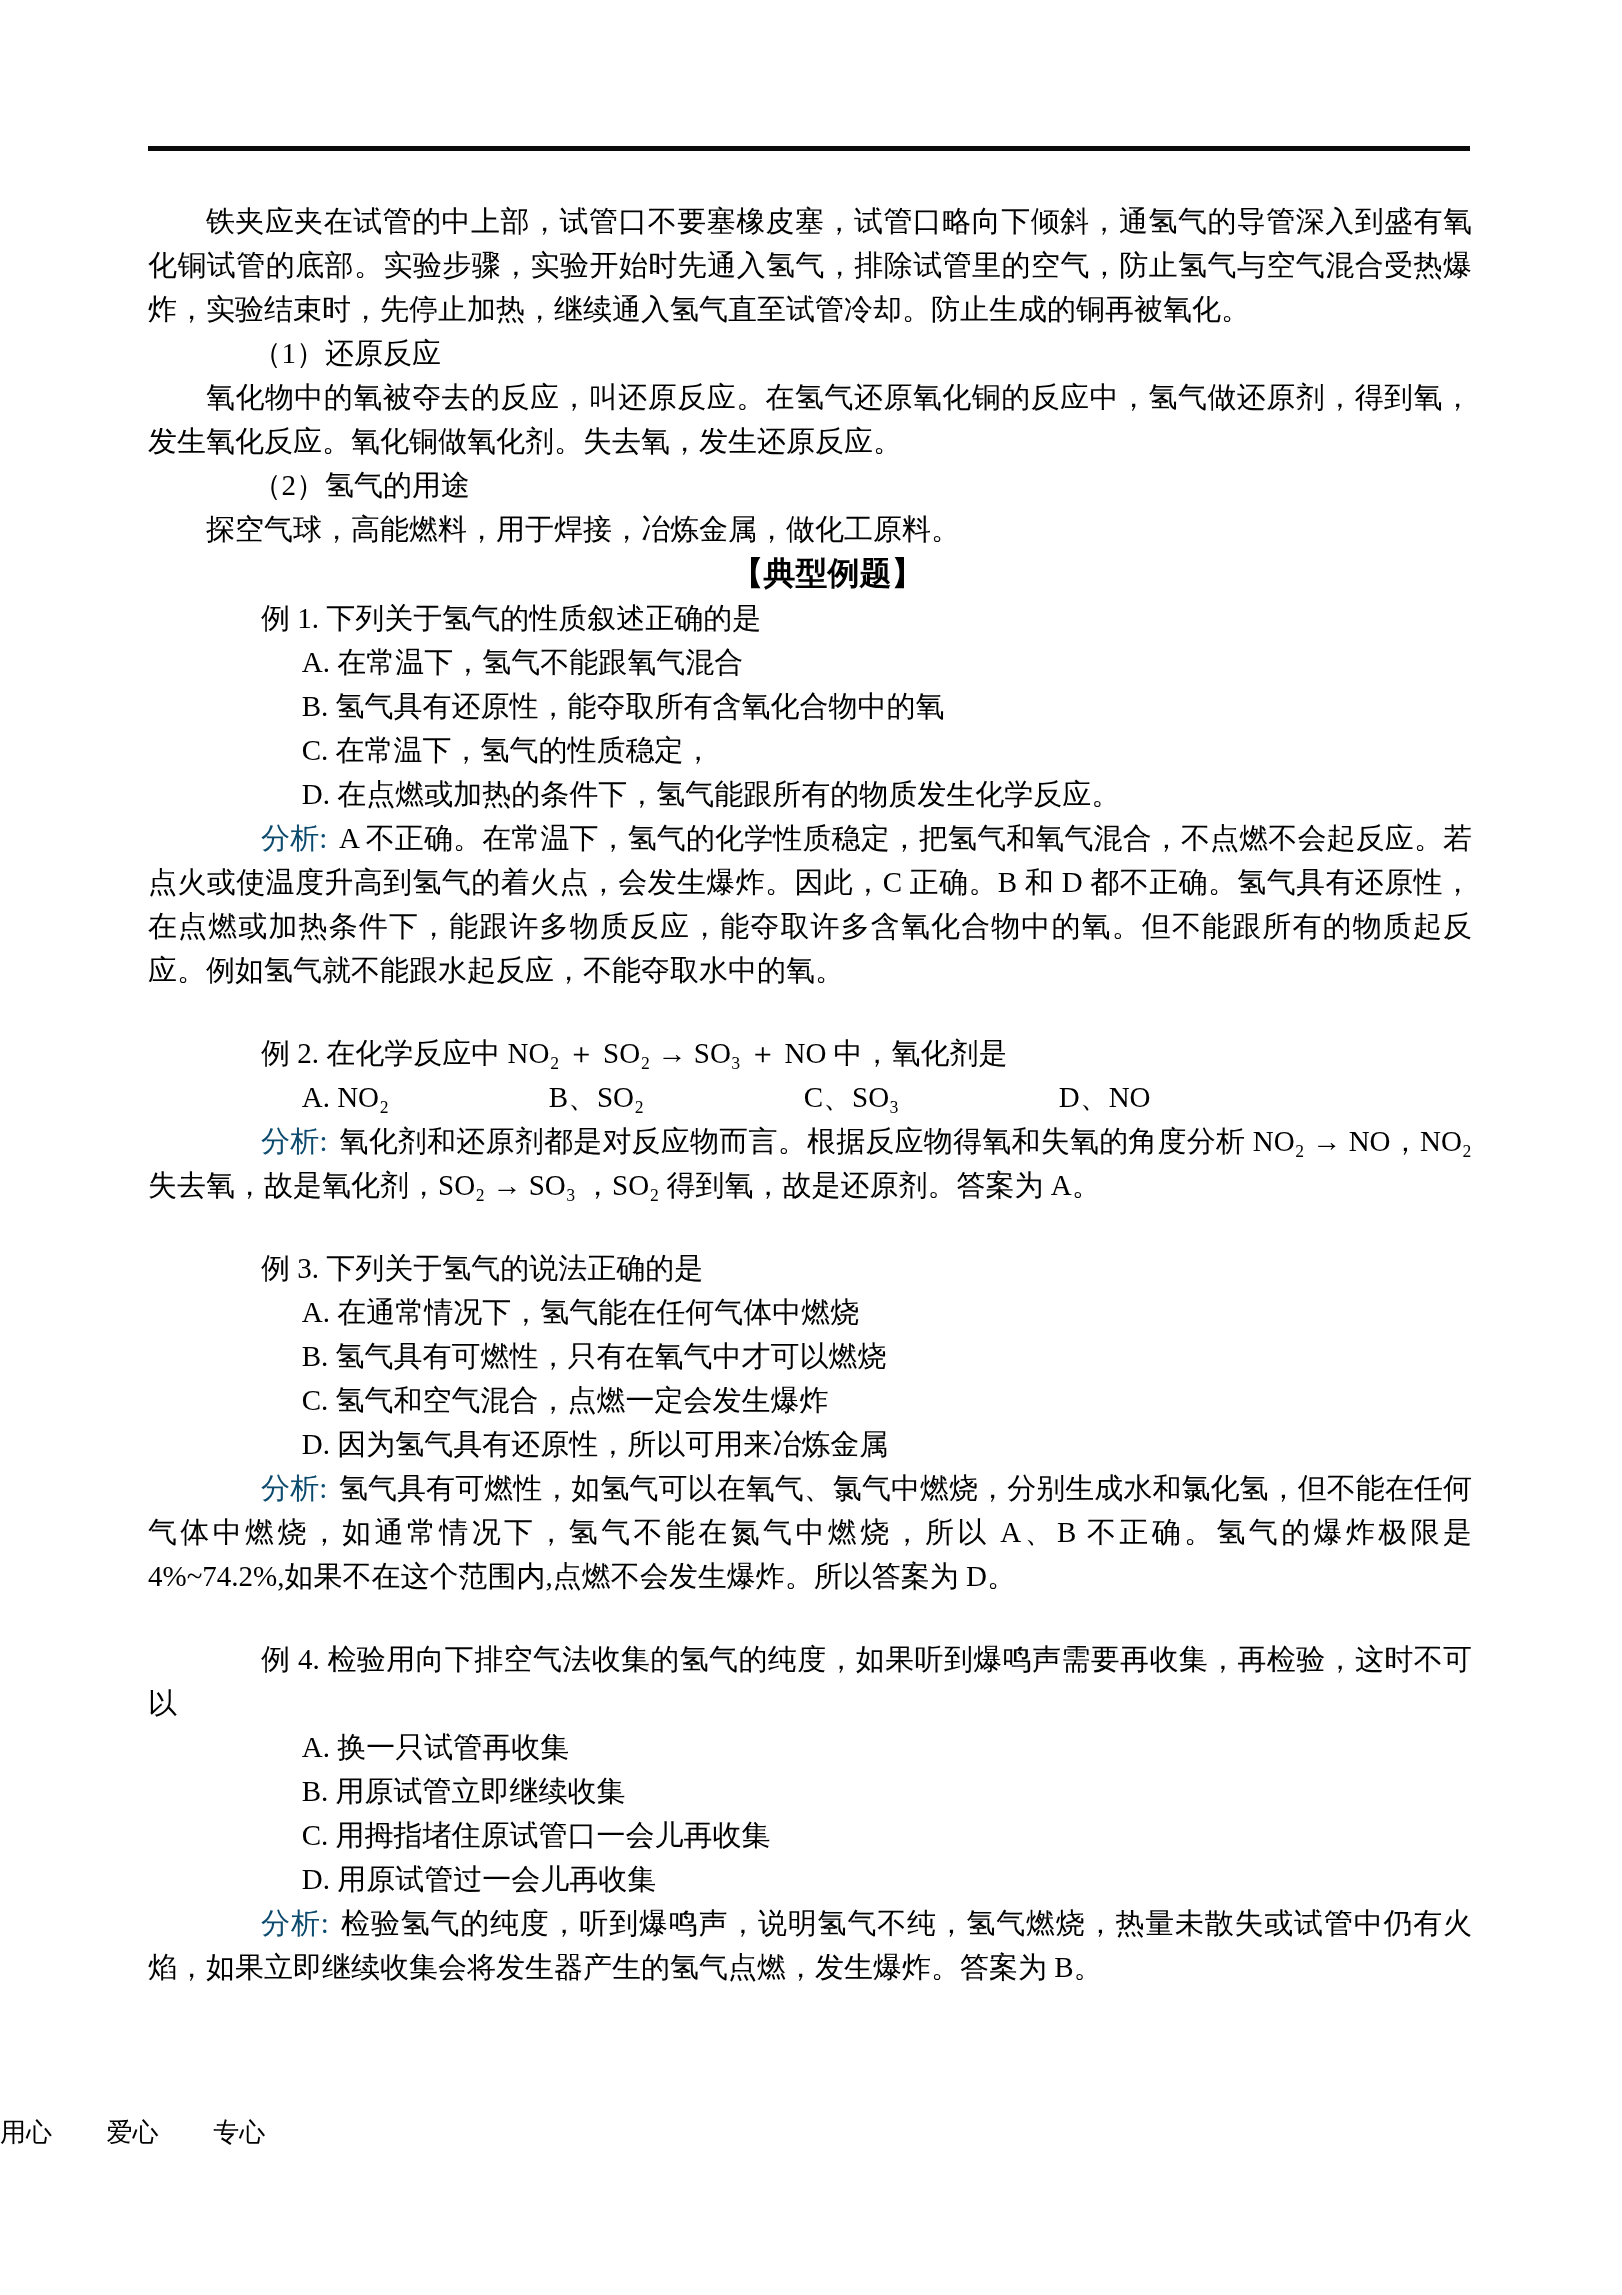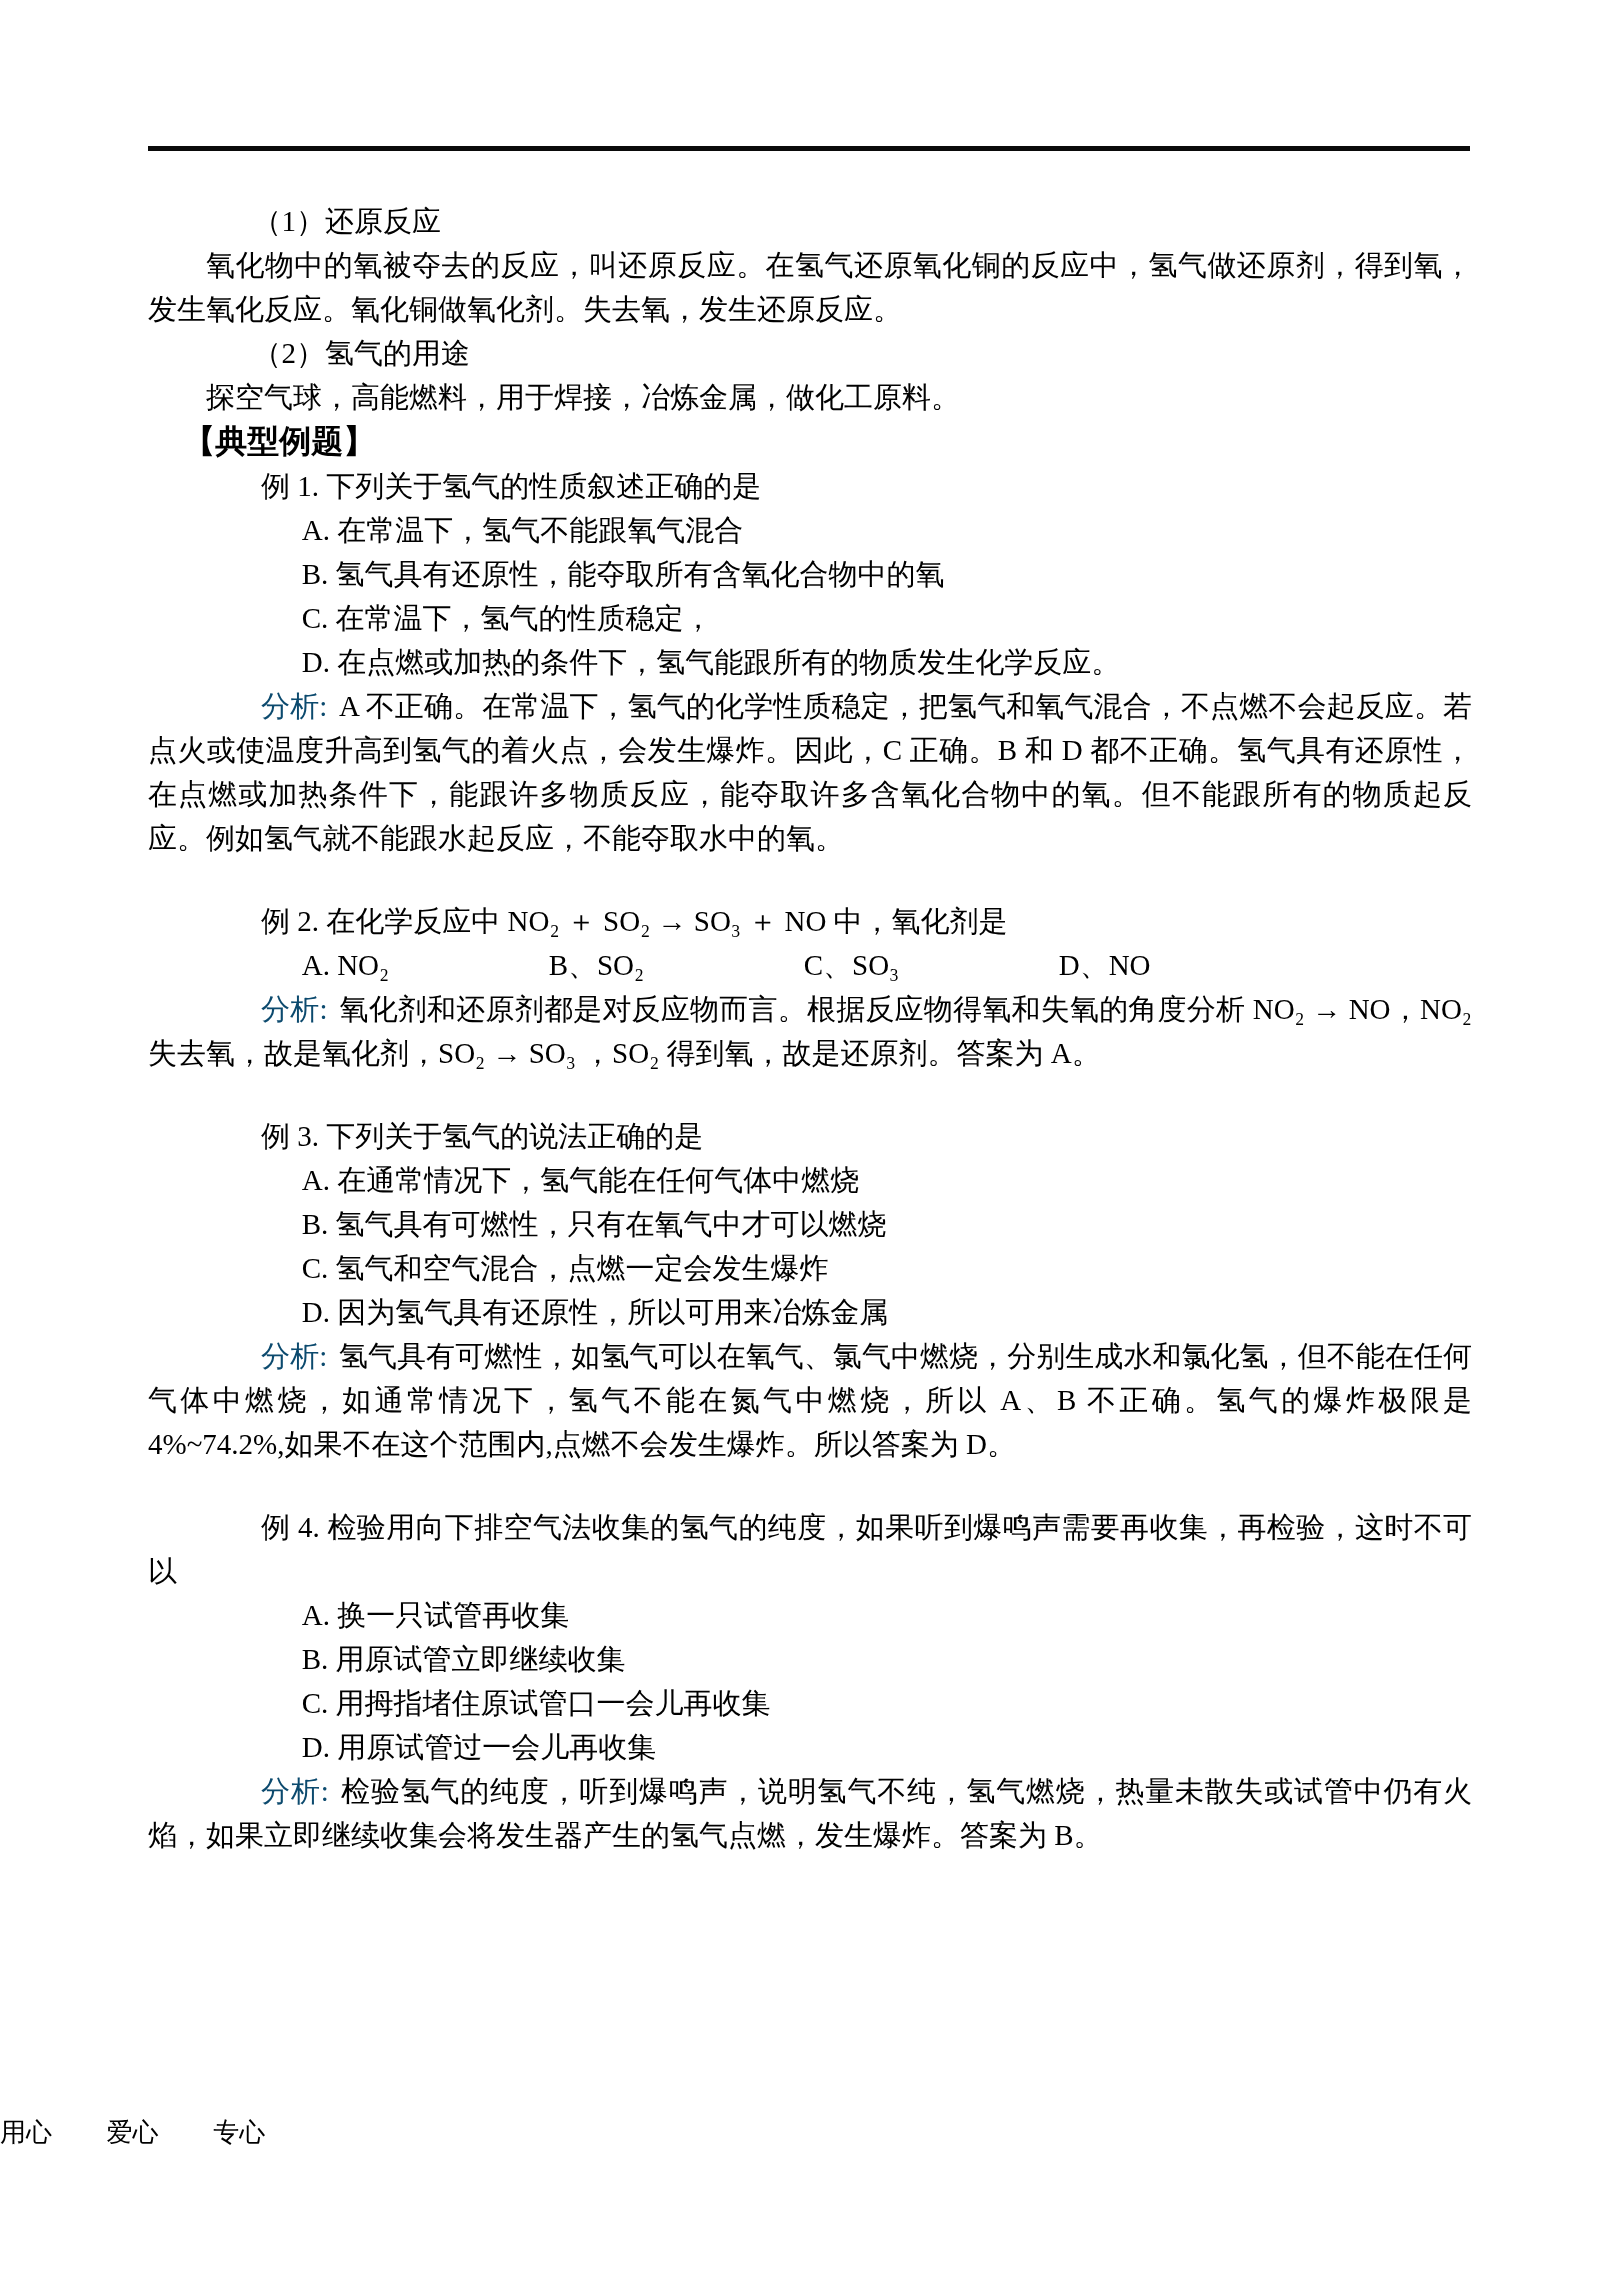--- a/index.html
+++ b/index.html
@@ -31,21 +31,21 @@
   }
   .content p { margin: 0; }
   .para    { text-indent: 2em; }
   .sub     { text-indent: 3.6em; }
   .sec-title {
     margin: 35px 0 0 0;
     text-indent: 1.1em;
     font-size: 32px;
     line-height: 45px;
     font-weight: bold;
-    text-align: left;
+    text-align: center;
   }
   .example { margin-top: 0; }
   .example + .example { margin-top: 39px; }
   .example-block { }
   .ex-title { text-indent: 3.9em; }
   .opt      { padding-left: 5.3em; font-family: Liberation Serif, serif; }
   .opt-row  { padding-left: 5.3em; }
   .opt-inline { margin-right: 5.5em; }
   .analysis { text-indent: 3.9em; }
   .alabel   { color: #0c4a6e; margin-right: 0.4em; }
@@ -63,20 +63,21 @@
 </style>
 </head>
 <body>
 
 <div class="page">
 
   <div class="rule"></div>
 
   <div class="content">
 
+    <p class="para">铁夹应夹在试管的中上部，试管口不要塞橡皮塞，试管口略向下倾斜，通氢气的导管深入到盛有氧化铜试管的底部。实验步骤，实验开始时先通入氢气，排除试管里的空气，防止氢气与空气混合受热爆炸，实验结束时，先停止加热，继续通入氢气直至试管冷却。防止生成的铜再被氧化。</p>
     <p class="sub">（1）还原反应</p>
     <p class="para">氧化物中的氧被夺去的反应，叫还原反应。在氢气还原氧化铜的反应中，氢气做还原剂，得到氧，发生氧化反应。氧化铜做氧化剂。失去氧，发生还原反应。</p>
     <p class="sub">（2）氢气的用途</p>
     <p class="para">探空气球，高能燃料，用于焊接，冶炼金属，做化工原料。</p>
 
     <p class="sec-title">【典型例题】</p>
 
     <div class="example example-block">
       <p class="ex-title">例 1. 下列关于氢气的性质叙述正确的是</p>
       <p class="opt">A. 在常温下，氢气不能跟氧气混合</p>

